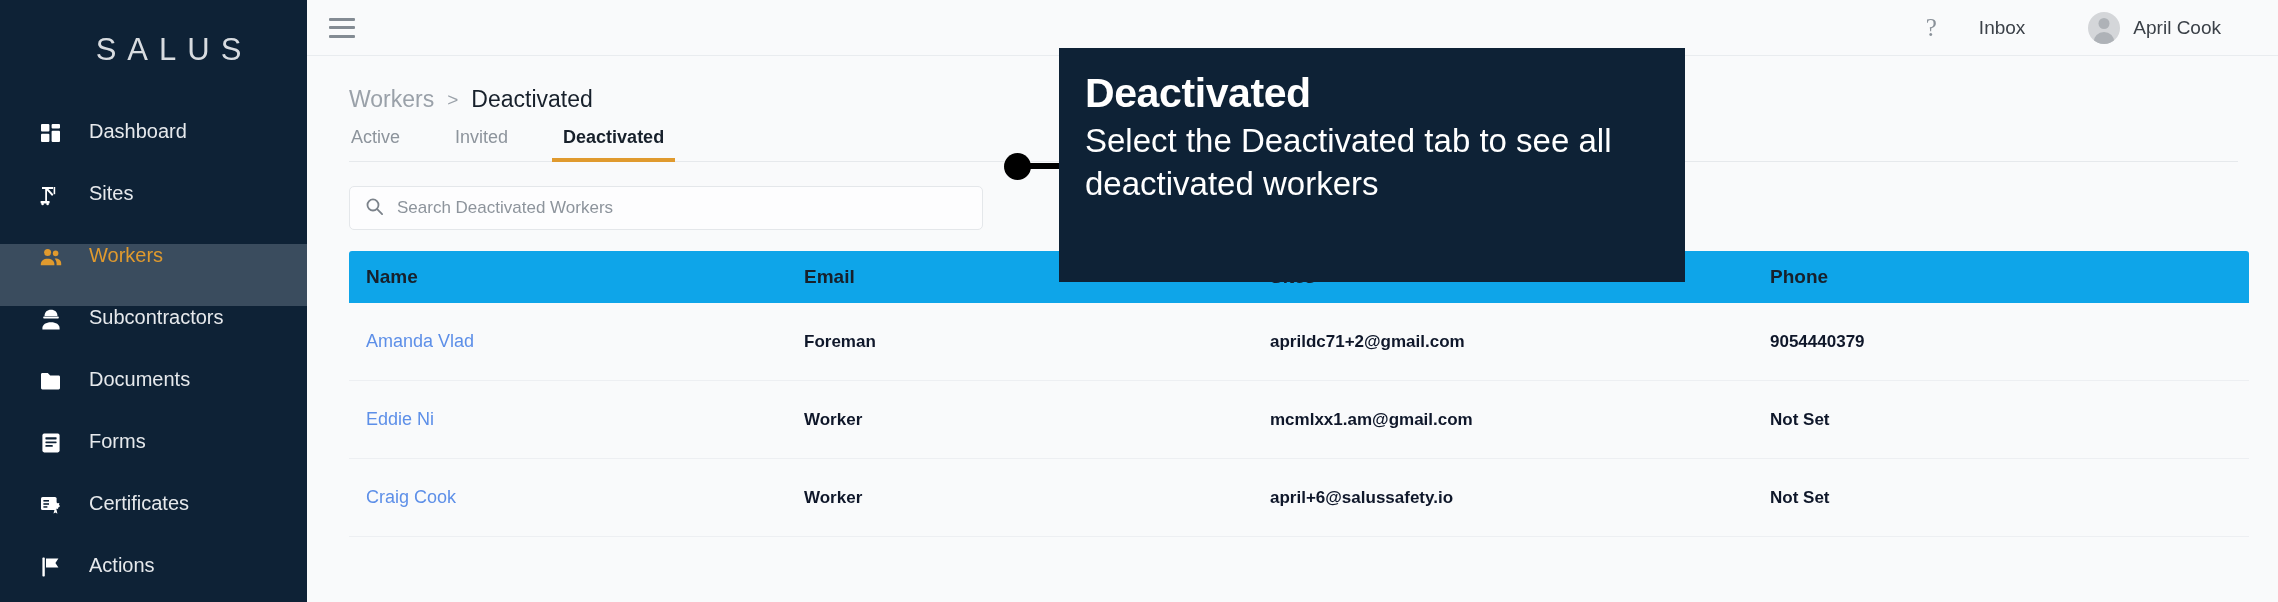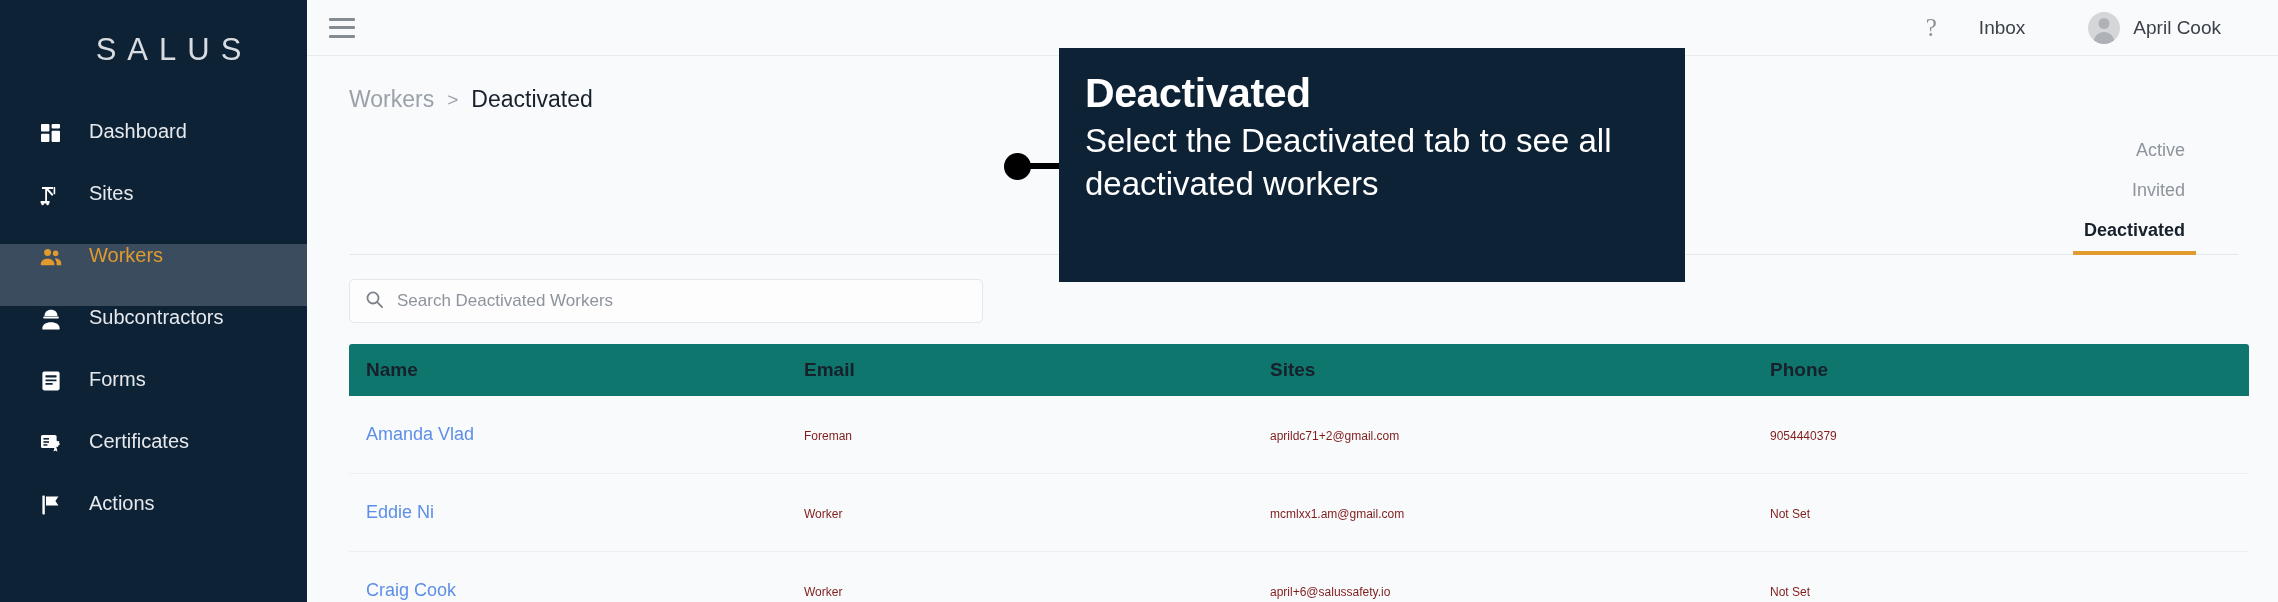--- a/index.html
+++ b/index.html
@@ -159,24 +159,23 @@
     padding-top: 30px;
     font-size: 23px;
   }
   .bc-link { color: #9aa1a9; cursor: pointer; }
   .bc-sep { color: #9aa1a9; margin: 0 13px; font-size: 19px; }
   .bc-current { color: #17202b; }
 
   .tabs {
     display: flex;
     align-items: flex-end;
-    margin-top: 21px;
+    margin-top: 8px;
     border-bottom: 1px solid #e6e9ec;
     position: relative;
-    flex-direction: column;
   }
   .tab {
     font-size: 18px;
     color: #8d949c;
     padding: 6px 2px 13px 2px;
     margin-right: 51px;
     cursor: pointer;
     position: relative;
   }
   .tab.active {
@@ -212,21 +211,21 @@
     margin-left: 13px;
     width: 100%;
     font-family: "Liberation Sans", sans-serif;
   }
   .search-input::placeholder { color: #8d949c; }
 
   
   .table { margin-top: 21px; width: 1900px; }
   .thead {
     display: flex;
-    background: #0f766e;
+    background: #0ea5e9;
     height: 52px;
     align-items: center;
     border-radius: 3px 3px 0 0;
   }
   .thead .th {
     font-size: 19px;
     font-weight: bold;
     color: #17202b;
   }
   .trow {
@@ -239,22 +238,23 @@
   .c-name  { width: 455px; padding-left: 17px; }
   .c-role  { width: 466px; }
   .c-email { width: 500px; }
   .c-phone { width: 400px; }
   .cell-link {
     color: #5d8fe8;
     font-size: 18px;
     cursor: pointer;
   }
   .cell-txt {
-    color: #7f1d1d;
-    font-size: 12px;
+    color: #0f172a;
+    font-size: 17px;
+    font-weight: bold;
   }
 
   
   .callout-dot {
     position: absolute;
     left: 697px; top: 153px;
     width: 27px; height: 27px;
     border-radius: 50%;
     background: #000000;
     z-index: 40;
@@ -341,20 +341,28 @@
         <span class="ico">
           <svg width="24" height="24" viewBox="0 0 24 24">
               <path d="M5.6 8.4c0-3.2 2.6-5.6 6.4-5.6s6.4 2.4 6.4 5.6v.7H5.6v-.7z"></path>
               <rect x="4.2" y="9.6" width="15.6" height="1.9" rx="0.8"></rect>
               <path d="M3.4 21c0-3.6 3.6-5.8 8.6-5.8s8.6 2.2 8.6 5.8v1.4H3.4V21z"></path>
             </svg>
         </span>
         <span>Subcontractors</span>
       </div>
 
+      <div class="nav-item">
+        <span class="ico">
+          <svg width="24" height="24" viewBox="0 0 24 24">
+              <path d="M2 5.4c0-.8.6-1.4 1.4-1.4h5.4l2.4 2.6h8.4c.8 0 1.4.6 1.4 1.4V19c0 .8-.6 1.4-1.4 1.4H3.4C2.6 20.4 2 19.8 2 19V5.4z"></path>
+            </svg>
+        </span>
+        <span>Documents</span>
+      </div>
 
       <div class="nav-item">
         <span class="ico">
           <svg width="24" height="24" viewBox="0 0 24 24">
               <rect x="3.4" y="2.6" width="17.2" height="18.8" rx="1.8"></rect>
               <rect x="6.4" y="6.2" width="11.2" height="2.2" rx="0.6" fill="#0e2236"></rect>
               <rect x="6.4" y="10.4" width="11.2" height="1.8" rx="0.6" fill="#0e2236"></rect>
               <rect x="6.4" y="14" width="7.4" height="1.8" rx="0.6" fill="#0e2236"></rect>
             </svg>
         </span>

